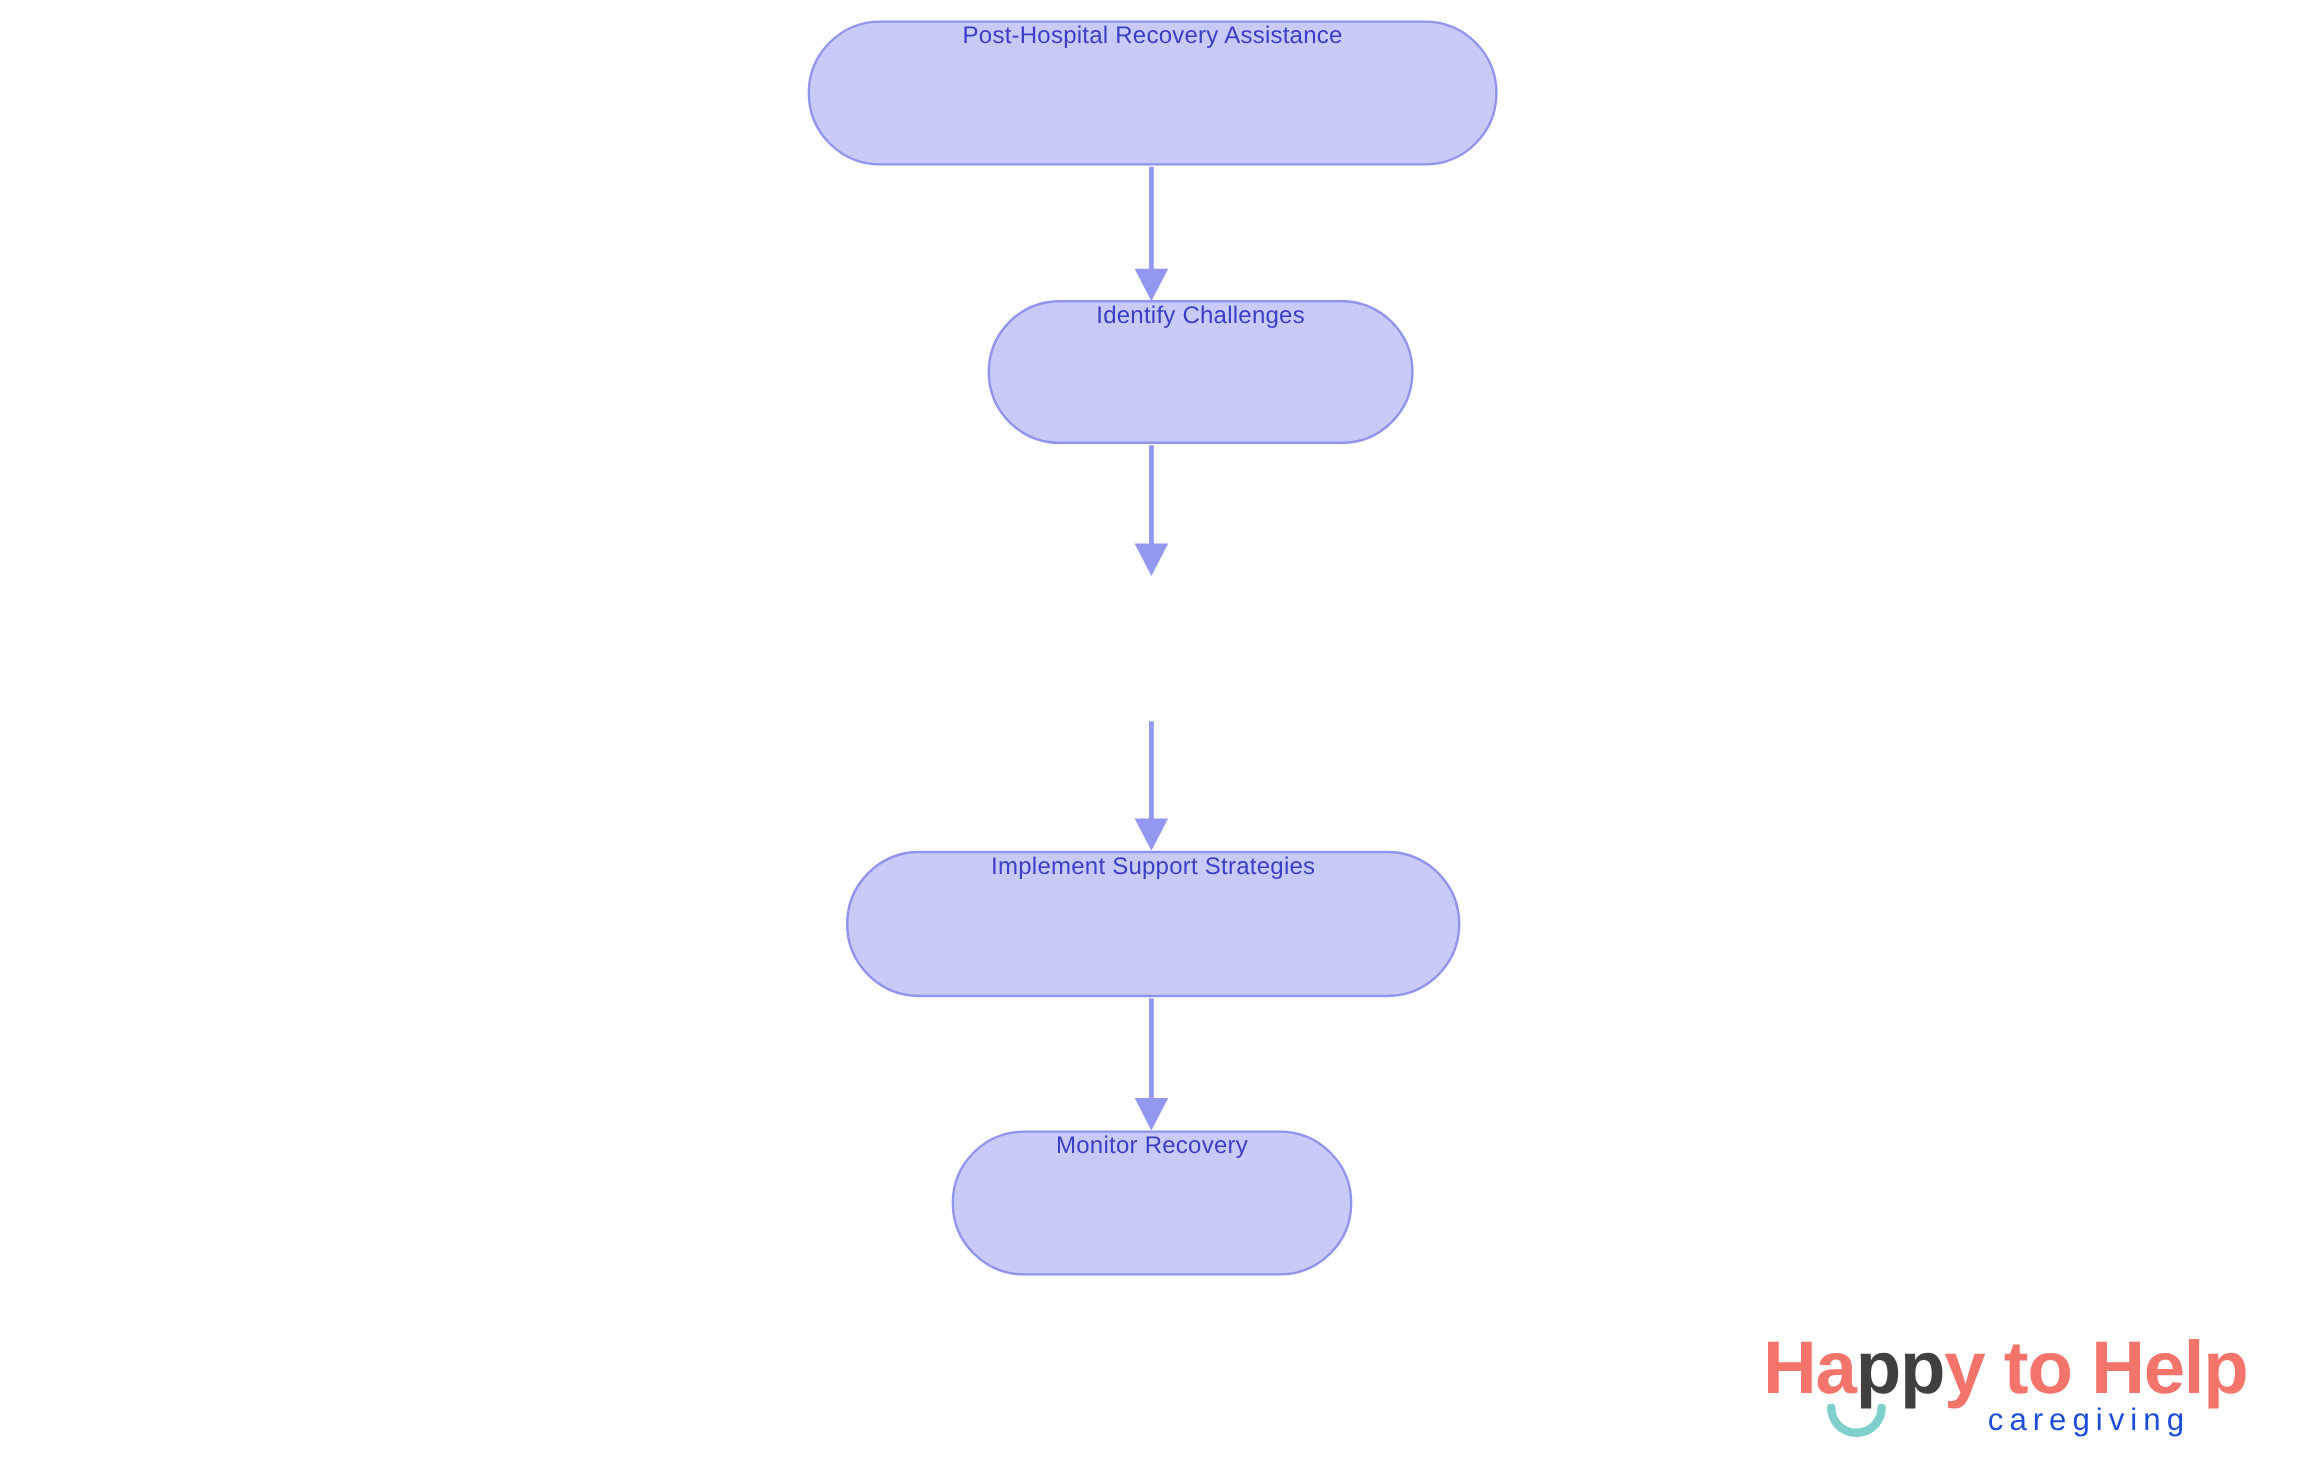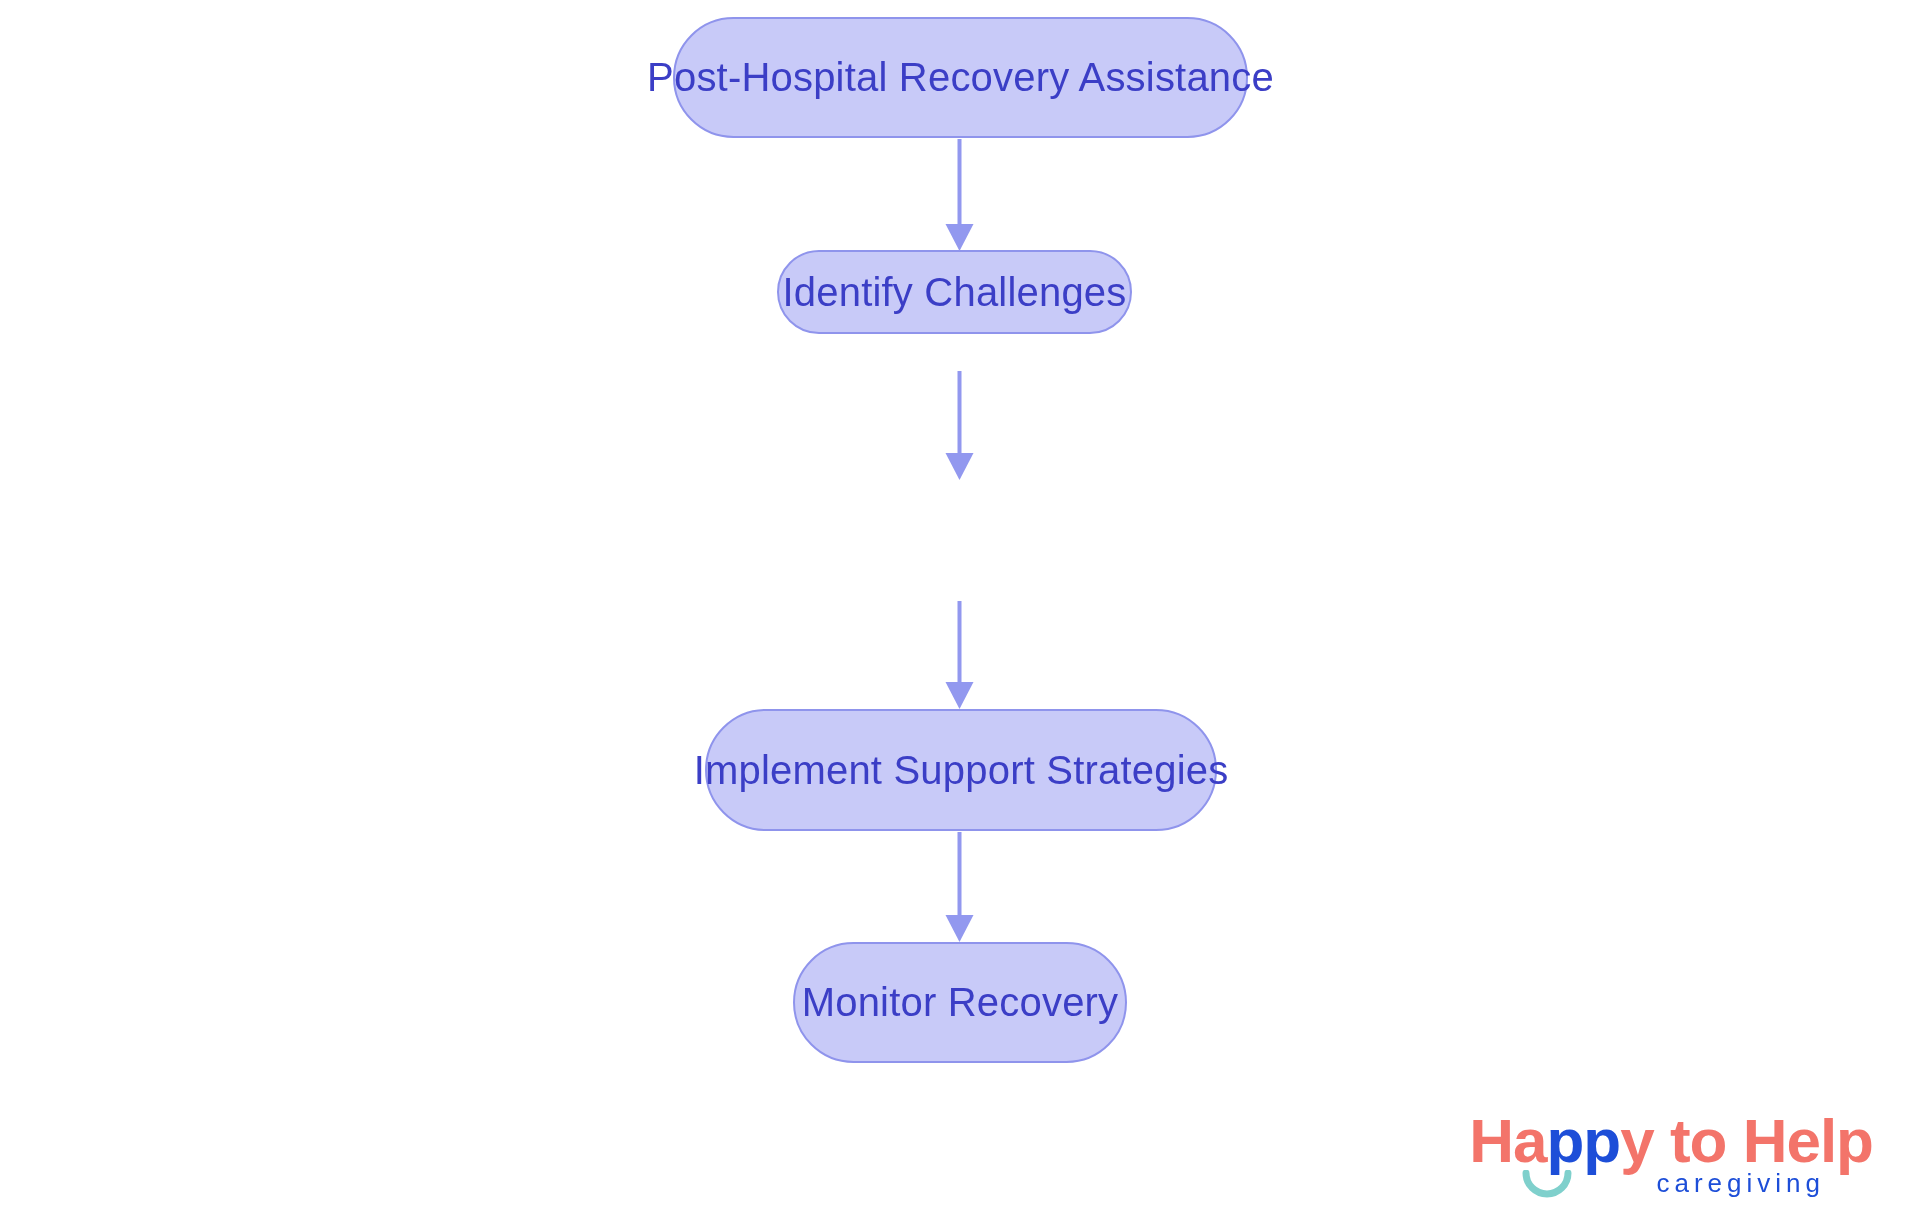--- a/index.html
+++ b/index.html
@@ -16,29 +16,28 @@
     overflow: hidden;
   }
   
   .node {
     position: absolute;
     box-sizing: border-box;
     background: #c8caf8;
     border: 2px solid #8f94ec;
     border-radius: 62px;
     display: flex;
-    align-items: center;
     justify-content: center;
     color: #3b3ec6;
-    font-size: 40px;
+    font-size: 20px;
     letter-spacing: 0.2px;
     white-space: nowrap;
   }
   .node-1 { left: 673px; top: 17px;  width: 575px; height: 121px; }
-  .node-2 { left: 777px; top: 250px; width: 355px; height: 84px; }
+  .node-2 { left: 823px; top: 250px; width: 355px; height: 120px; }
   .node-3 { left: 757px; top: 480px; width: 408px; height: 120px; }
   .node-4 { left: 705px; top: 709px; width: 512px; height: 122px; }
   .node-5 { left: 793px; top: 942px; width: 334px; height: 121px; }
 
   
   .arrows {
     position: absolute;
     left: 0; top: 0;
     width: 1920px;
     height: 1215px;
@@ -55,21 +54,21 @@
     text-align: right;
   }
   .logo-main {
     font-size: 62px;
     font-weight: 700;
     line-height: 1.05;
     letter-spacing: -1px;
     color: #f3746a;
     white-space: nowrap;
   }
-  .logo-main .teal { color: #1d4ed8; }
+  .logo-main .teal { color: #404040; }
   .logo-sub {
     position: absolute;
     top: 60px;
     right: 48px;
     font-size: 26px;
     font-weight: 500;
     letter-spacing: 5px;
     color: #1d4ed8;
     white-space: nowrap;
   }

